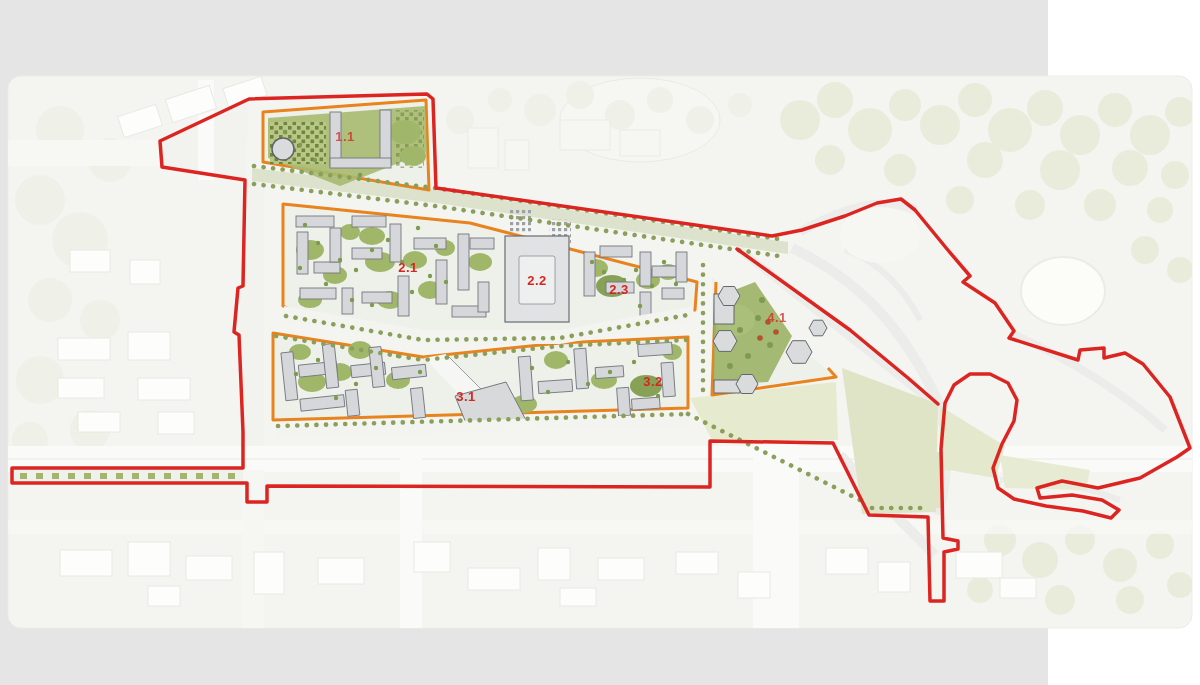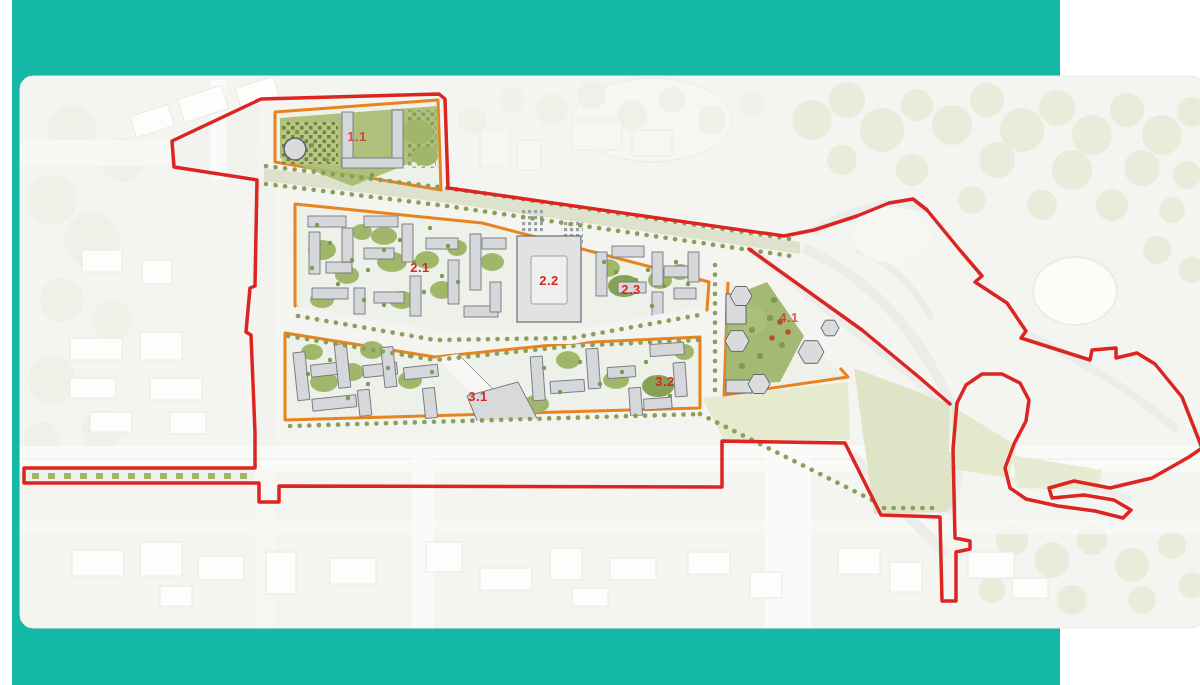--- a/index.html
+++ b/index.html
@@ -1,17 +1,17 @@
 <!DOCTYPE html>
 <html><head>
 <meta charset="utf-8">
 <style>
   html,body{margin:0;padding:0;background:#ffffff;width:1200px;height:685px;overflow:hidden;
     font-family:"Liberation Sans", sans-serif;}
-  .page{position:relative;width:1048px;height:685px;background:#14b8a6;margin-left:12px;}
+  .page{position:relative;width:1048px;height:685px;background:#e5e5e5;}
   .map-panel{position:absolute;left:0;top:0;width:1200px;height:685px;}
   svg{display:block}
   .zlabel{font-family:"Liberation Sans", sans-serif;font-size:13px;font-weight:bold;
     fill:#d8251f;letter-spacing:.5px;}
   .zlabel.faint{opacity:.75}
   .bldg{fill:#d5d7da;stroke:#73777d;stroke-width:.9}
   .bldg2{fill:#d9dbdd;stroke:#63676c;stroke-width:1}
   .ctx{fill:#fdfdfb;stroke:#e8e8e4;stroke-width:1}
   .ctxf{fill:#f6f6f3;stroke:#eaeae6;stroke-width:1}
   .green{fill:#a0b76a}

